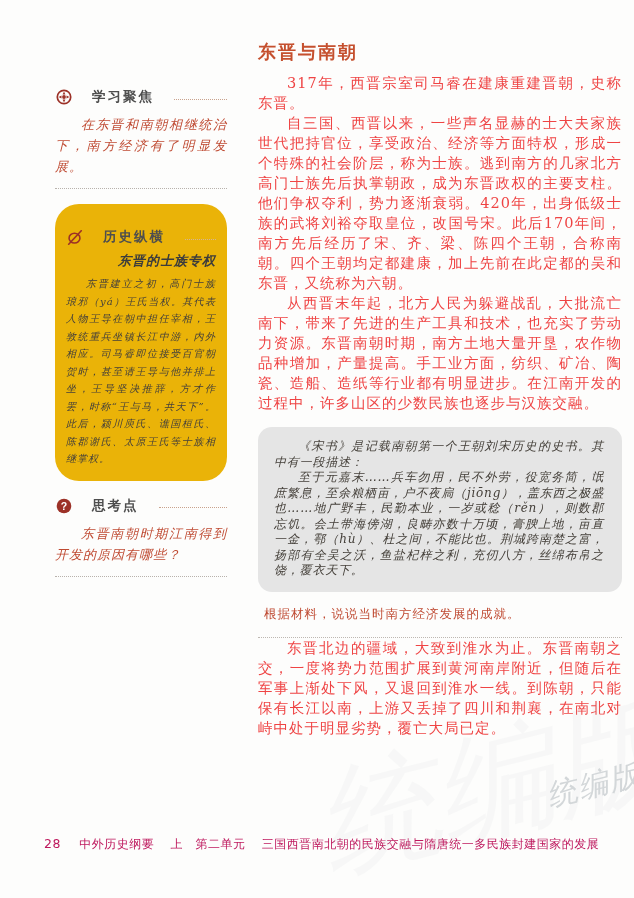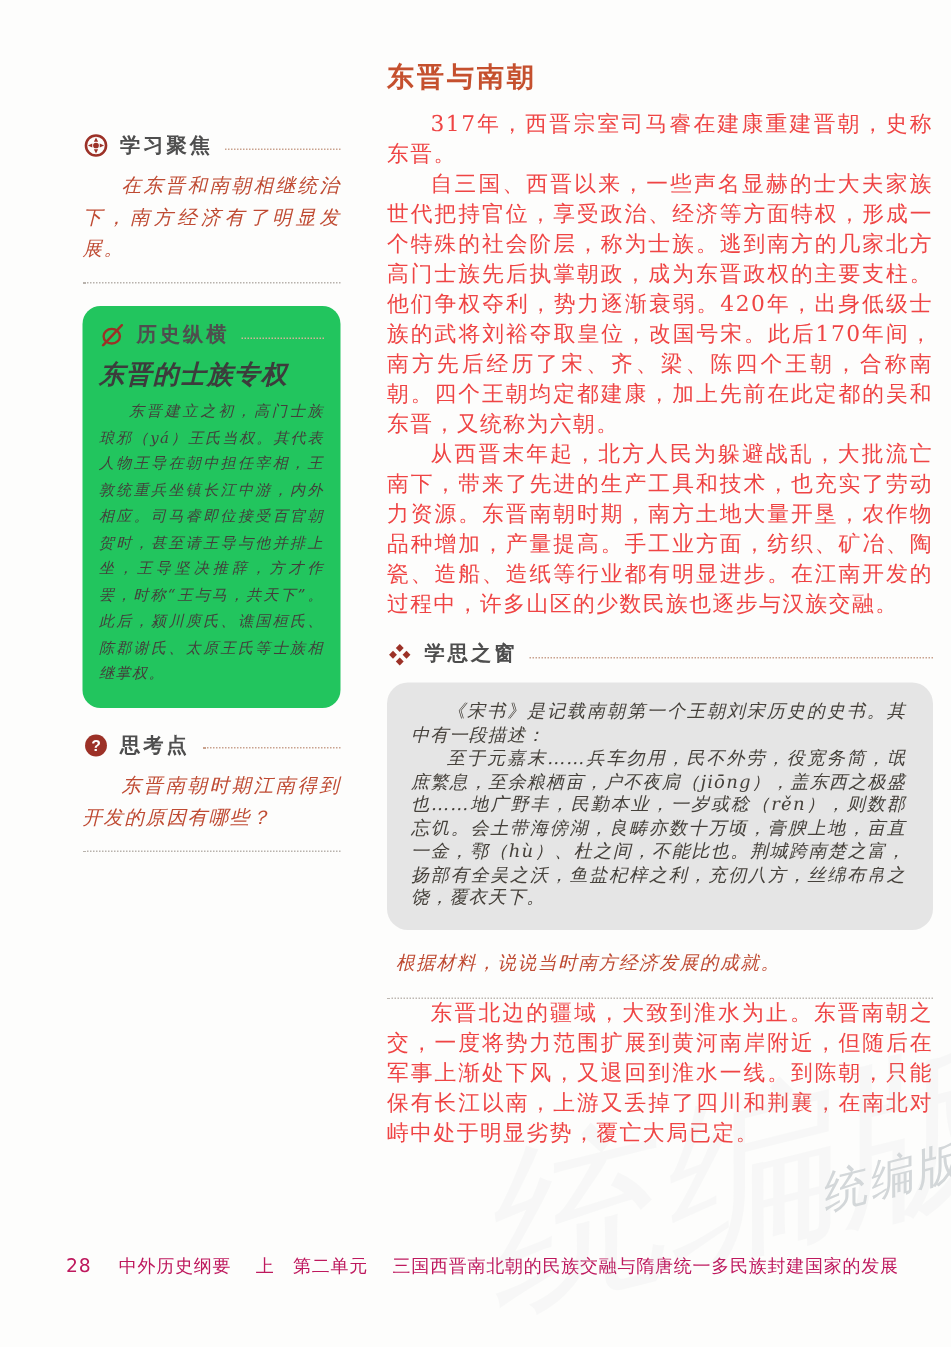--- a/index.html
+++ b/index.html
@@ -11,44 +11,44 @@
     position:relative;
     overflow:hidden;
   }
   .page { position:absolute; inset:0; background:#fdfdfc; }
 
   
   .sidebar { position:absolute; left:55px; top:88px; width:172px; }
   .main    { position:absolute; left:258px; top:40px; width:364px; }
 
   
-  .block-header { display:flex; align-items:center; }
+  .block-header { display:flex; align-items:center;gap:12px; }
   .block-header .icon { flex:0 0 auto; width:17px; height:17px; margin-right:8px; display:flex; align-items:center; justify-content:center; }
   .block-title {
     font-family:"DejaVu Sans","Liberation Sans",sans-serif;
     font-weight:700; font-size:13.5px; color:#4e4e4e; letter-spacing:2px; white-space:nowrap;
   }
   .dotline { flex:1 1 auto; border-bottom:1.5px dotted #c9a28d; margin-left:8px; height:1px; transform:translateY(2px); }
 
   
   .red-text {
     color:#bf4a32; font-style:italic; font-size:13px; line-height:21px;
     letter-spacing:1px; text-align:justify; text-indent:2em; margin-top:8px;
   }
   .dot-sep { border-top:1.5px dotted #b8b2ac; margin-top:11px; }
 
   
   .history-box {
-    background:#22c55e; border-radius:12px; margin-top:15px; padding:10px 11px 13px 11px;
+    background:#eab308; border-radius:24px; margin-top:15px; padding:24px 11px 13px 11px;
   }
   .history-box .block-header { margin-bottom:6px; }
   .history-box .dotline { border-color:#d3b49a; }
   .box-subtitle {
-    font-style:italic; font-weight:700; font-size:17px; color:#3c3c3c;
-    text-align:left; letter-spacing:1px; margin:4px 0 5px 0;
+    font-style:italic; font-weight:700; font-size:13px; color:#3c3c3c;
+    text-align:right; letter-spacing:1px; margin:4px 0 5px 0;
   }
   .box-body {
     font-style:italic; font-size:10px; line-height:17.5px; letter-spacing:1px;
     color:#433f3b; text-align:justify; text-indent:2em;
   }
 
   
   .page-title {
     font-family:"DejaVu Sans","Liberation Sans",sans-serif;
     font-size:18px; font-weight:700; color:#c5502e; letter-spacing:2px; line-height:24px;
@@ -62,21 +62,21 @@
   
   .window { margin-top:14px; }
   .window-box {
     background:#e5e5e5; border-radius:14px; margin-top:10px; padding:12px 18px 13px 16px;
   }
   .kai {
     font-style:italic; font-size:12px; line-height:15.5px; letter-spacing:0.8px;
     color:#45403a; text-align:justify; text-indent:2em;
   }
   .window-question {
-    color:#bf4a32; font-style:italic; font-size:12.5px; letter-spacing:1px;
+    color:#bf4a32; font-size:12.5px; letter-spacing:1px;
     margin-top:14px; padding-left:6px;
   }
   .window .dot-sep { margin-top:14px; border-color:#bdb7b1; }
 
   .closing { margin-top:0; }
 
   
   .footer {
     position:absolute; left:44px; top:836px; width:540px;
     font-size:12px; color:#be185d; letter-spacing:0.5px; white-space:nowrap;
@@ -160,32 +160,20 @@
 
     <h1 class="page-title">东晋与南朝</h1>
 
     <div class="body-paras">
       <p class="para">317年，西晋宗室司马睿在建康重建晋朝，史称东晋。</p>
       <p class="para">自三国、西晋以来，一些声名显赫的士大夫家族世代把持官位，享受政治、经济等方面特权，形成一个特殊的社会阶层，称为士族。逃到南方的几家北方高门士族先后执掌朝政，成为东晋政权的主要支柱。他们争权夺利，势力逐渐衰弱。420年，出身低级士族的武将刘裕夺取皇位，改国号宋。此后170年间，南方先后经历了宋、齐、梁、陈四个王朝，合称南朝。四个王朝均定都建康，加上先前在此定都的吴和东晋，又统称为六朝。</p>
       <p class="para">从西晋末年起，北方人民为躲避战乱，大批流亡南下，带来了先进的生产工具和技术，也充实了劳动力资源。东晋南朝时期，南方土地大量开垦，农作物品种增加，产量提高。手工业方面，纺织、矿冶、陶瓷、造船、造纸等行业都有明显进步。在江南开发的过程中，许多山区的少数民族也逐步与汉族交融。</p>
     </div>
 
     <section class="window">
-      <div class="block-header">
-        <span class="icon">
-          <svg width="15" height="15" viewBox="0 0 16 16">
-            <path d="M8 0.4 L10.8 3.2 L8 6 L5.2 3.2 Z" fill="#9c3127"></path>
-            <path d="M8 10 L10.8 12.8 L8 15.6 L5.2 12.8 Z" fill="#9c3127"></path>
-            <path d="M0.4 8 L3.2 5.2 L6 8 L3.2 10.8 Z" fill="#9c3127"></path>
-            <path d="M10 8 L12.8 5.2 L15.6 8 L12.8 10.8 Z" fill="#9c3127"></path>
-          </svg>
-        </span>
-        <span class="block-title">学思之窗</span>
-        <span class="dotline"></span>
-      </div>
 
       <div class="window-box">
         <p class="kai">《宋书》是记载南朝第一个王朝刘宋历史的史书。其中有一段描述：</p>
         <p class="kai">至于元嘉末……兵车勿用，民不外劳，役宽务简，氓庶繁息，至余粮栖亩，户不夜扃（jiōng），盖东西之极盛也……地广野丰，民勤本业，一岁或稔（rěn），则数郡忘饥。会土带海傍湖，良畴亦数十万顷，膏腴上地，亩直一金，鄠（hù）、杜之间，不能比也。荆城跨南楚之富，扬部有全吴之沃，鱼盐杞梓之利，充仞八方，丝绵布帛之饶，覆衣天下。</p>
       </div>
 
       <p class="window-question">根据材料，说说当时南方经济发展的成就。</p>
       <div class="dot-sep"></div>
     </section>
 

